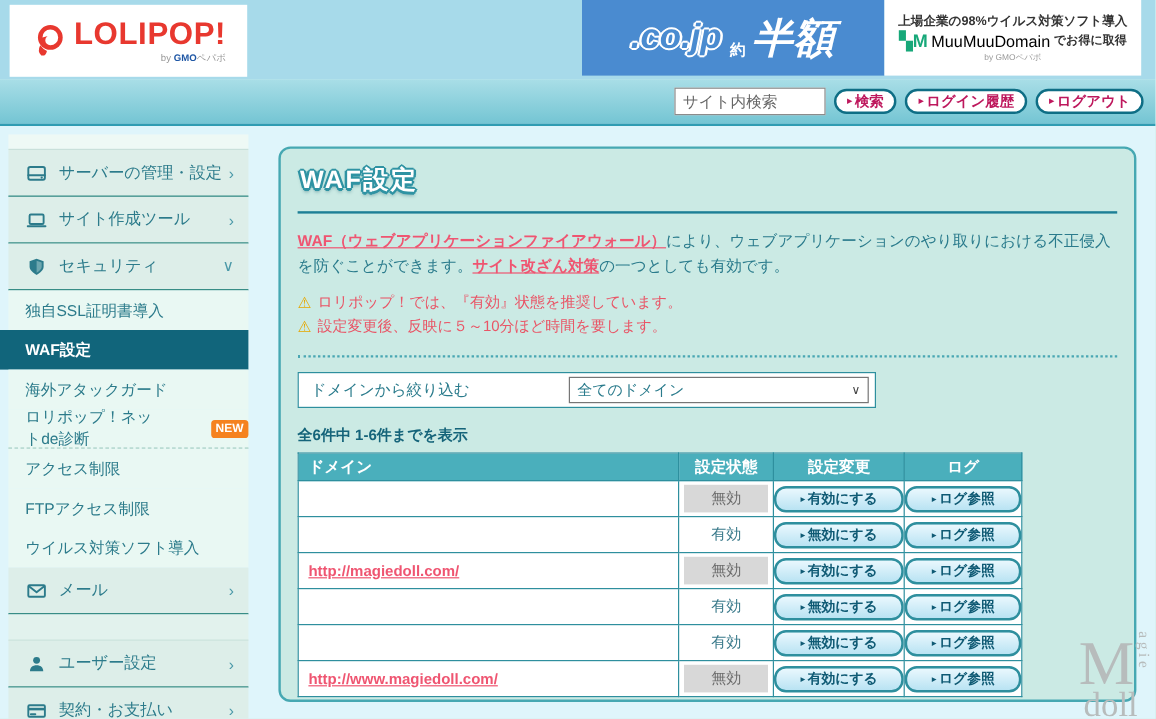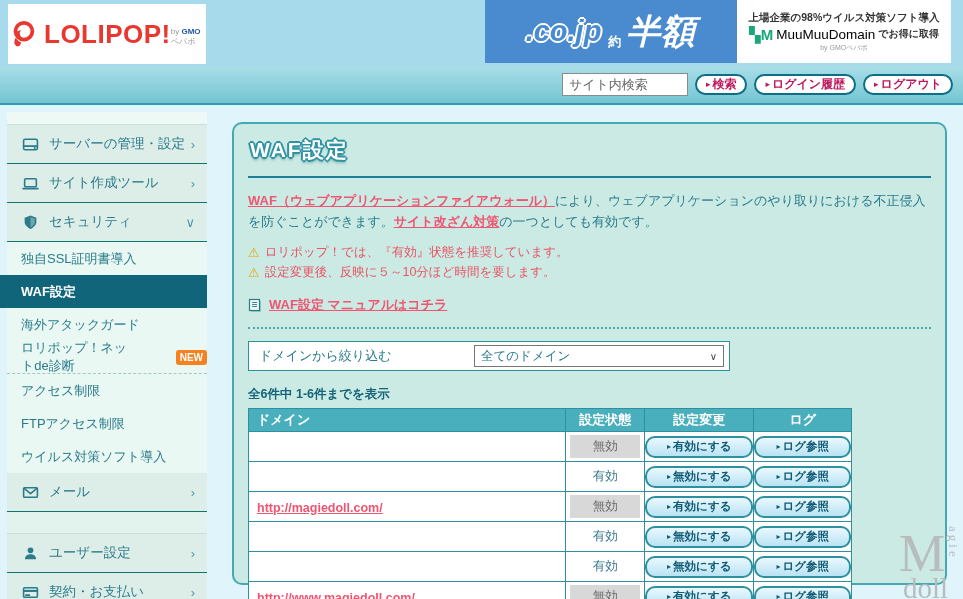--- a/index.html
+++ b/index.html
@@ -8,21 +8,21 @@
     position:relative; overflow:hidden;
     font-family:"Liberation Sans","DejaVu Sans",sans-serif;
     background:#dff5fb; color:#2a7b8c;
   }
 
   
   .top-header { position:absolute; left:0; top:0; width:963px; height:66px; background:#a7daea; }
   .logo-box { position:absolute; left:8px; top:4px; width:198px; height:60px; background:#fff;
     display:flex; align-items:center; justify-content:center; gap:6px; }
   .lolli-icon { width:30px; height:30px; flex:0 0 auto; }
-  .logo-text { display:flex; align-items:flex-end; }
+  .logo-text { display:flex; flex-direction:column; align-items:flex-end; }
   .brand { color:#e8382f; font-weight:bold; font-size:26px; letter-spacing:.5px; line-height:1; }
   .byline { font-size:8px; color:#999; margin-top:2px; }
   .byline b { color:#1f57a5; }
 
   .banner-blue { position:absolute; left:485px; top:0; width:252px; height:63px; background:#4a8bd0;
     display:flex; align-items:center; justify-content:center; gap:3px; color:#fff; }
   .banner-tld { font-size:29px; font-weight:bold; font-style:italic; color:#4a8bd0;
     text-shadow:-2px 0 #fff,2px 0 #fff,0 -2px #fff,0 2px #fff,-1px -1px #fff,1px 1px #fff,1px -1px #fff,-1px 1px #fff; }
   .banner-yaku { font-size:13px; font-weight:bold; align-self:flex-end; margin:0 2px 12px 4px; }
   .banner-half { font-size:34px; font-weight:bold; font-style:italic; letter-spacing:1px; }
@@ -254,28 +254,20 @@
     <div class="warn-line">
       <span class="warn-ic">⚠</span>
       <span>ロリポップ！では、『有効』状態を推奨しています。</span>
     </div>
     <div class="warn-line">
       <span class="warn-ic">⚠</span>
       <span>設定変更後、反映に５～10分ほど時間を要します。</span>
     </div>
   </div>
 
-  <div class="manual-row">
-    <svg width="15" height="15" viewBox="0 0 15 15">
-        <rect x="3" y="3" width="10" height="11" fill="#9fc9c0"></rect>
-        <rect x="1.5" y="1.5" width="10" height="11" fill="#eef9f6" stroke="#2c7b8b" stroke-width="1.2"></rect>
-        <path d="M4 4.5 H9 M4 6.5 H9 M4 8.5 H9" stroke="#2c7b8b" stroke-width="0.9"></path>
-      </svg>
-    <a class="pink">WAF設定 マニュアルはコチラ</a>
-  </div>
 
   <hr class="dotted-rule">
 
   <div class="filter-box">
     <span class="filter-label">ドメインから絞り込む</span>
     <div class="select-box">
       <span>全てのドメイン</span>
       <span class="sel-chev">∨</span>
     </div>
   </div>

